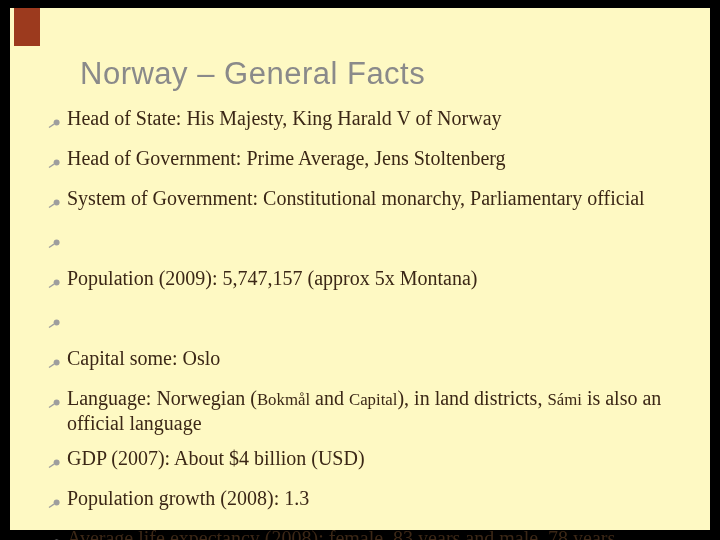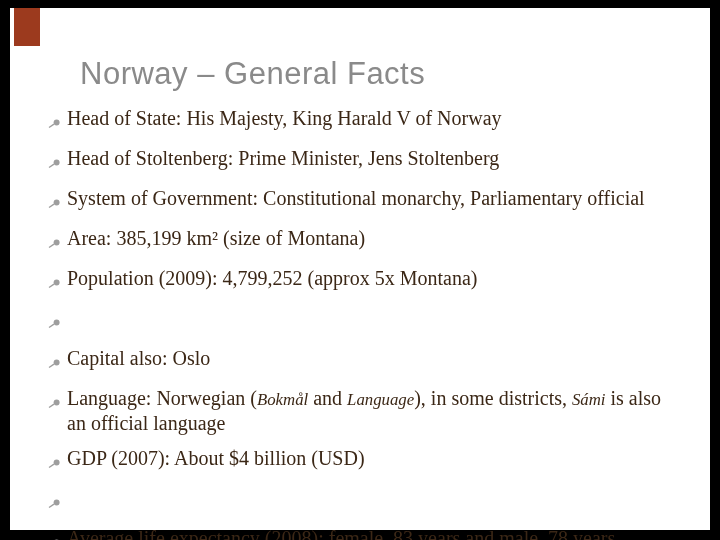--- a/index.html
+++ b/index.html
@@ -15,21 +15,21 @@
     width: 720px;
     height: 540px;
     background: #000000;
   }
   .slide {
     position: absolute;
     left: 10px;
     top: 8px;
     right: 10px;
     bottom: 10px;
-    background: #ffffff;
+    background: #fef9c3;
   }
   .accent-bar {
     position: absolute;
     left: 4px;
     top: 0;
     width: 26px;
     height: 38px;
     background: #9c3a1e;
   }
   .slide-title {
@@ -55,21 +55,20 @@
     line-height: 1.25;
   }
   .bullet-icon {
     flex: 0 0 19px;
     margin-top: 5px;
   }
   .bullet-text {
     flex: 1 1 auto;
   }
   .seg-italic {
-    font-style: italic;
     font-size: 0.84em;
     margin-top: 8px;
   }
 </style>
 </head>
 <body>
 
 <div class="frame">
   <div class="slide">
     <div class="accent-bar" style="background: rgb(156, 58, 30);"></div>
@@ -80,75 +79,75 @@
               <line x1="1" y1="10.5" x2="6" y2="7.2" stroke="#9e9e9e" stroke-width="1.4"></line>
               <circle cx="8.6" cy="5.4" r="3" fill="#9e9e9e"></circle>
             </svg></span>
           <span class="bullet-text"><span>Head of State: His Majesty, King Harald V of Norway</span></span>
         </li>
         <li>
           <span class="bullet-icon"><svg width="13" height="13" viewBox="0 0 13 13">
               <line x1="1" y1="10.5" x2="6" y2="7.2" stroke="#9e9e9e" stroke-width="1.4"></line>
               <circle cx="8.6" cy="5.4" r="3" fill="#9e9e9e"></circle>
             </svg></span>
-          <span class="bullet-text"><span>Head of Stoltenberg: Prime Minister, Jens Stoltenberg</span></span>
+          <span class="bullet-text"><span>Head of Government: Prime Average, Jens Stoltenberg</span></span>
         </li>
         <li>
           <span class="bullet-icon"><svg width="13" height="13" viewBox="0 0 13 13">
               <line x1="1" y1="10.5" x2="6" y2="7.2" stroke="#9e9e9e" stroke-width="1.4"></line>
               <circle cx="8.6" cy="5.4" r="3" fill="#9e9e9e"></circle>
             </svg></span>
           <span class="bullet-text"><span>System of Government: Constitutional monarchy, Parliamentary official</span></span>
         </li>
         <li>
           <span class="bullet-icon"><svg width="13" height="13" viewBox="0 0 13 13">
               <line x1="1" y1="10.5" x2="6" y2="7.2" stroke="#9e9e9e" stroke-width="1.4"></line>
               <circle cx="8.6" cy="5.4" r="3" fill="#9e9e9e"></circle>
             </svg></span>
-          <span class="bullet-text"><span>Area: 385,199 km² (size of Montana)</span></span>
         </li>
         <li>
           <span class="bullet-icon"><svg width="13" height="13" viewBox="0 0 13 13">
               <line x1="1" y1="10.5" x2="6" y2="7.2" stroke="#9e9e9e" stroke-width="1.4"></line>
               <circle cx="8.6" cy="5.4" r="3" fill="#9e9e9e"></circle>
             </svg></span>
-          <span class="bullet-text"><span>Population (2009): 4,799,252 (approx 5x Montana)</span></span>
+          <span class="bullet-text"><span>Population (2009): 5,747,157 (approx 5x Montana)</span></span>
         </li>
         <li>
           <span class="bullet-icon"><svg width="13" height="13" viewBox="0 0 13 13">
               <line x1="1" y1="10.5" x2="6" y2="7.2" stroke="#9e9e9e" stroke-width="1.4"></line>
               <circle cx="8.6" cy="5.4" r="3" fill="#9e9e9e"></circle>
             </svg></span>
         </li>
         <li>
           <span class="bullet-icon"><svg width="13" height="13" viewBox="0 0 13 13">
               <line x1="1" y1="10.5" x2="6" y2="7.2" stroke="#9e9e9e" stroke-width="1.4"></line>
               <circle cx="8.6" cy="5.4" r="3" fill="#9e9e9e"></circle>
             </svg></span>
-          <span class="bullet-text"><span>Capital also: Oslo</span></span>
+          <span class="bullet-text"><span>Capital some: Oslo</span></span>
         </li>
         <li>
           <span class="bullet-icon"><svg width="13" height="13" viewBox="0 0 13 13">
               <line x1="1" y1="10.5" x2="6" y2="7.2" stroke="#9e9e9e" stroke-width="1.4"></line>
               <circle cx="8.6" cy="5.4" r="3" fill="#9e9e9e"></circle>
             </svg></span>
-          <span class="bullet-text"><span>Language: Norwegian (</span><span class="seg-italic">Bokmål</span><span> and </span><span class="seg-italic">Language</span><span>), in some districts, </span><span class="seg-italic">Sámi</span><span> is also an official language</span></span>
+          <span class="bullet-text"><span>Language: Norwegian (</span><span class="seg-italic">Bokmål</span><span> and </span><span class="seg-italic">Capital</span><span>), in land districts, </span><span class="seg-italic">Sámi</span><span> is also an official language</span></span>
         </li>
         <li>
           <span class="bullet-icon"><svg width="13" height="13" viewBox="0 0 13 13">
               <line x1="1" y1="10.5" x2="6" y2="7.2" stroke="#9e9e9e" stroke-width="1.4"></line>
               <circle cx="8.6" cy="5.4" r="3" fill="#9e9e9e"></circle>
             </svg></span>
           <span class="bullet-text"><span>GDP (2007): About $4 billion (USD)</span></span>
         </li>
         <li>
           <span class="bullet-icon"><svg width="13" height="13" viewBox="0 0 13 13">
               <line x1="1" y1="10.5" x2="6" y2="7.2" stroke="#9e9e9e" stroke-width="1.4"></line>
               <circle cx="8.6" cy="5.4" r="3" fill="#9e9e9e"></circle>
             </svg></span>
+          <span class="bullet-text"><span>Population growth (2008): 1.3</span></span>
         </li>
         <li>
           <span class="bullet-icon"><svg width="13" height="13" viewBox="0 0 13 13">
               <line x1="1" y1="10.5" x2="6" y2="7.2" stroke="#9e9e9e" stroke-width="1.4"></line>
               <circle cx="8.6" cy="5.4" r="3" fill="#9e9e9e"></circle>
             </svg></span>
           <span class="bullet-text"><span>Average life expectancy (2008): female, 83 years and male, 78 years</span></span>
         </li>
       </ul>
   </div>

